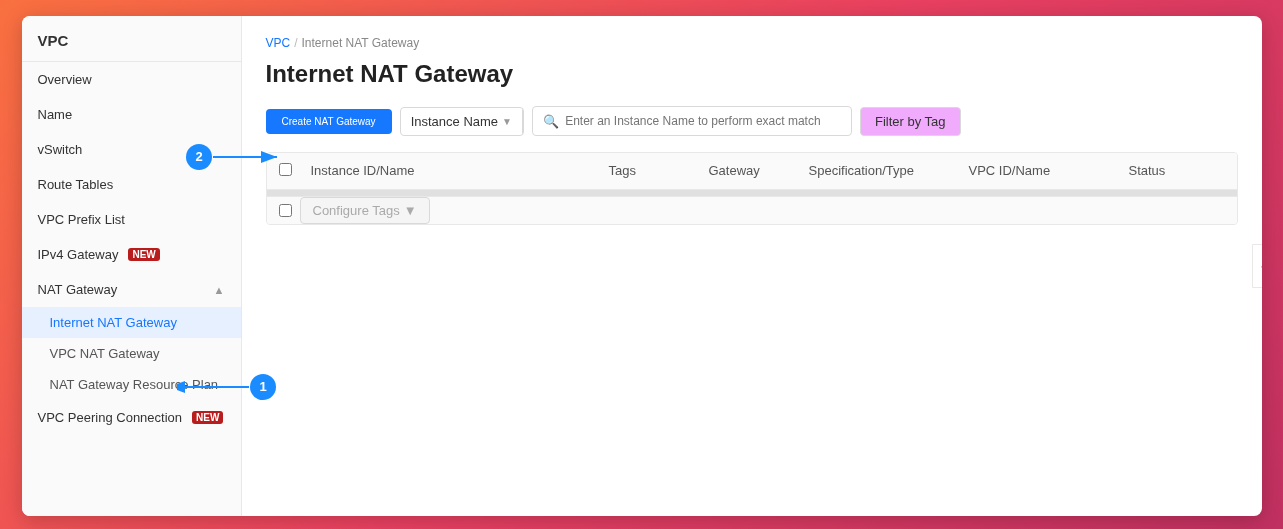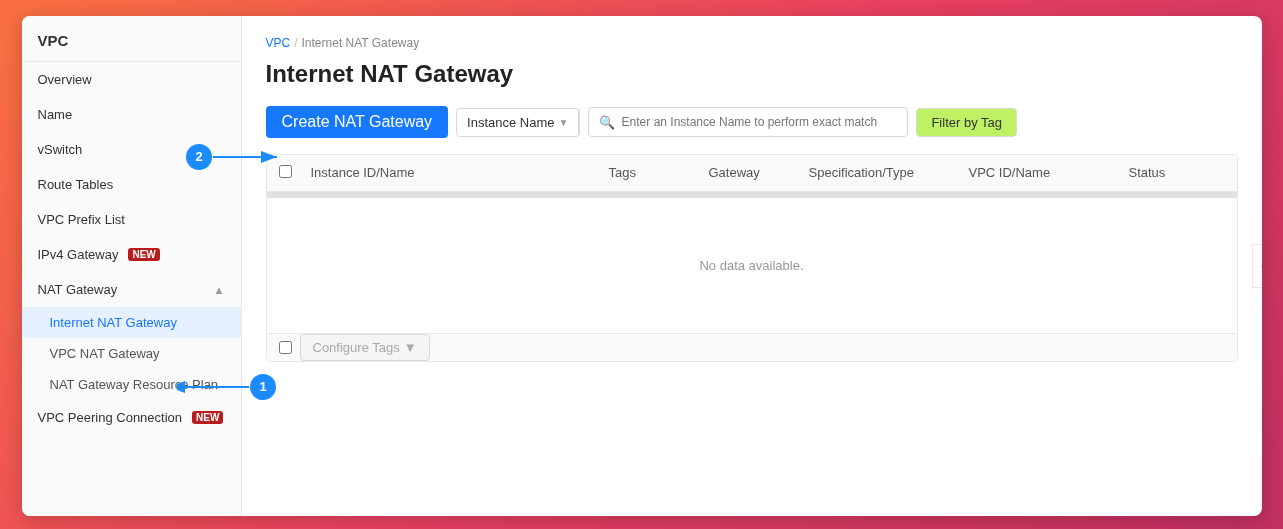--- a/index.html
+++ b/index.html
@@ -108,21 +108,21 @@
       align-items: center;
       gap: 8px;
       margin-bottom: 16px;
     }
     .btn-create {
       background: #1677ff;
       color: #fff;
       border: none;
       border-radius: 4px;
       padding: 7px 16px;
-      font-size: 16px;
+      font-size: 10px;
       cursor: pointer;
       white-space: nowrap;
       font-weight: 500;
     }
     .filter-select {
       display: flex;
       align-items: center;
       border: 1px solid #d9d9d9;
       border-radius: 4px;
       overflow: hidden;
@@ -153,21 +153,21 @@
       border: none;
       outline: none;
       font-size: 12px;
       color: #bbb;
       width: 100%;
       padding: 7px 0;
       background: transparent;
     }
     .btn-filter-tag {
       border: 1px solid #d9d9d9;
-      background: #bef264;
+      background: #f0abfc;
       border-radius: 4px;
       padding: 6px 14px;
       font-size: 13px;
       color: #333;
       cursor: pointer;
     }
     
     .table-wrapper {
       border: 1px solid #e8e8e8;
       border-radius: 4px;
@@ -333,21 +333,20 @@
           <div class="th">Instance ID/Name</div>
           <div class="th">Tags</div>
           <div class="th">Gateway</div>
           <div class="th">Specification/Type</div>
           <div class="th">VPC ID/Name</div>
           <div class="th">Status</div>
         </div>
 
         <div class="scrollbar-area"></div>
 
-        <div class="table-empty">No data available.</div>
 
         <div class="table-footer">
           <input type="checkbox" style="margin-right: 8px;">
           <button class="btn-configure">
             <span>Configure Tags</span>
             <span>▼</span>
           </button>
         </div>
       </div>
     </div>

